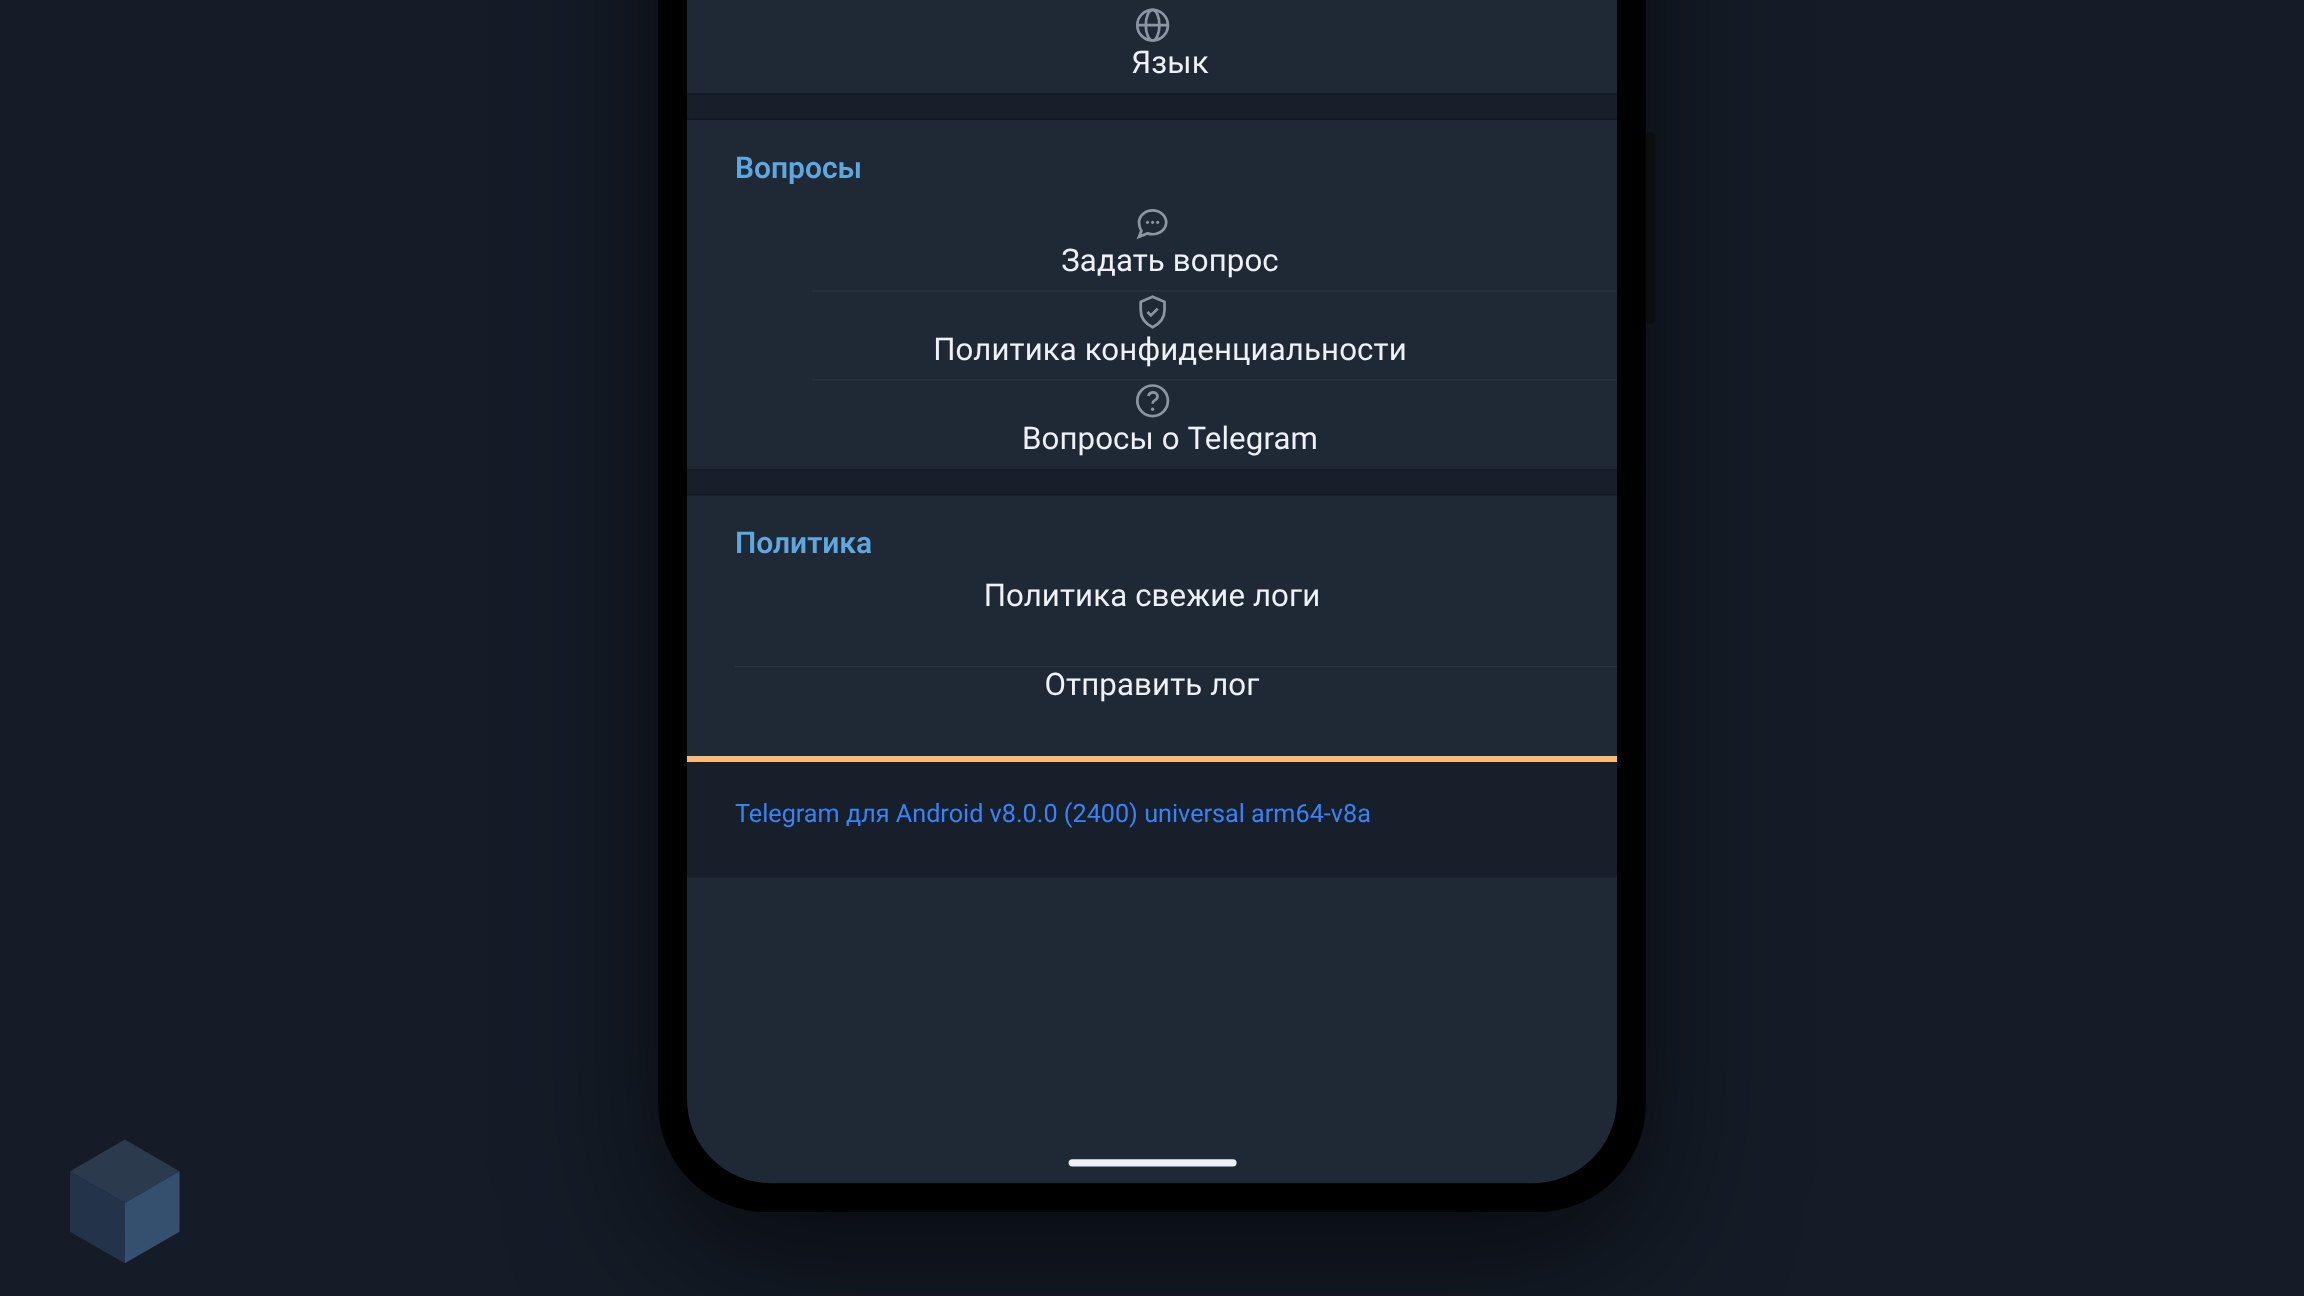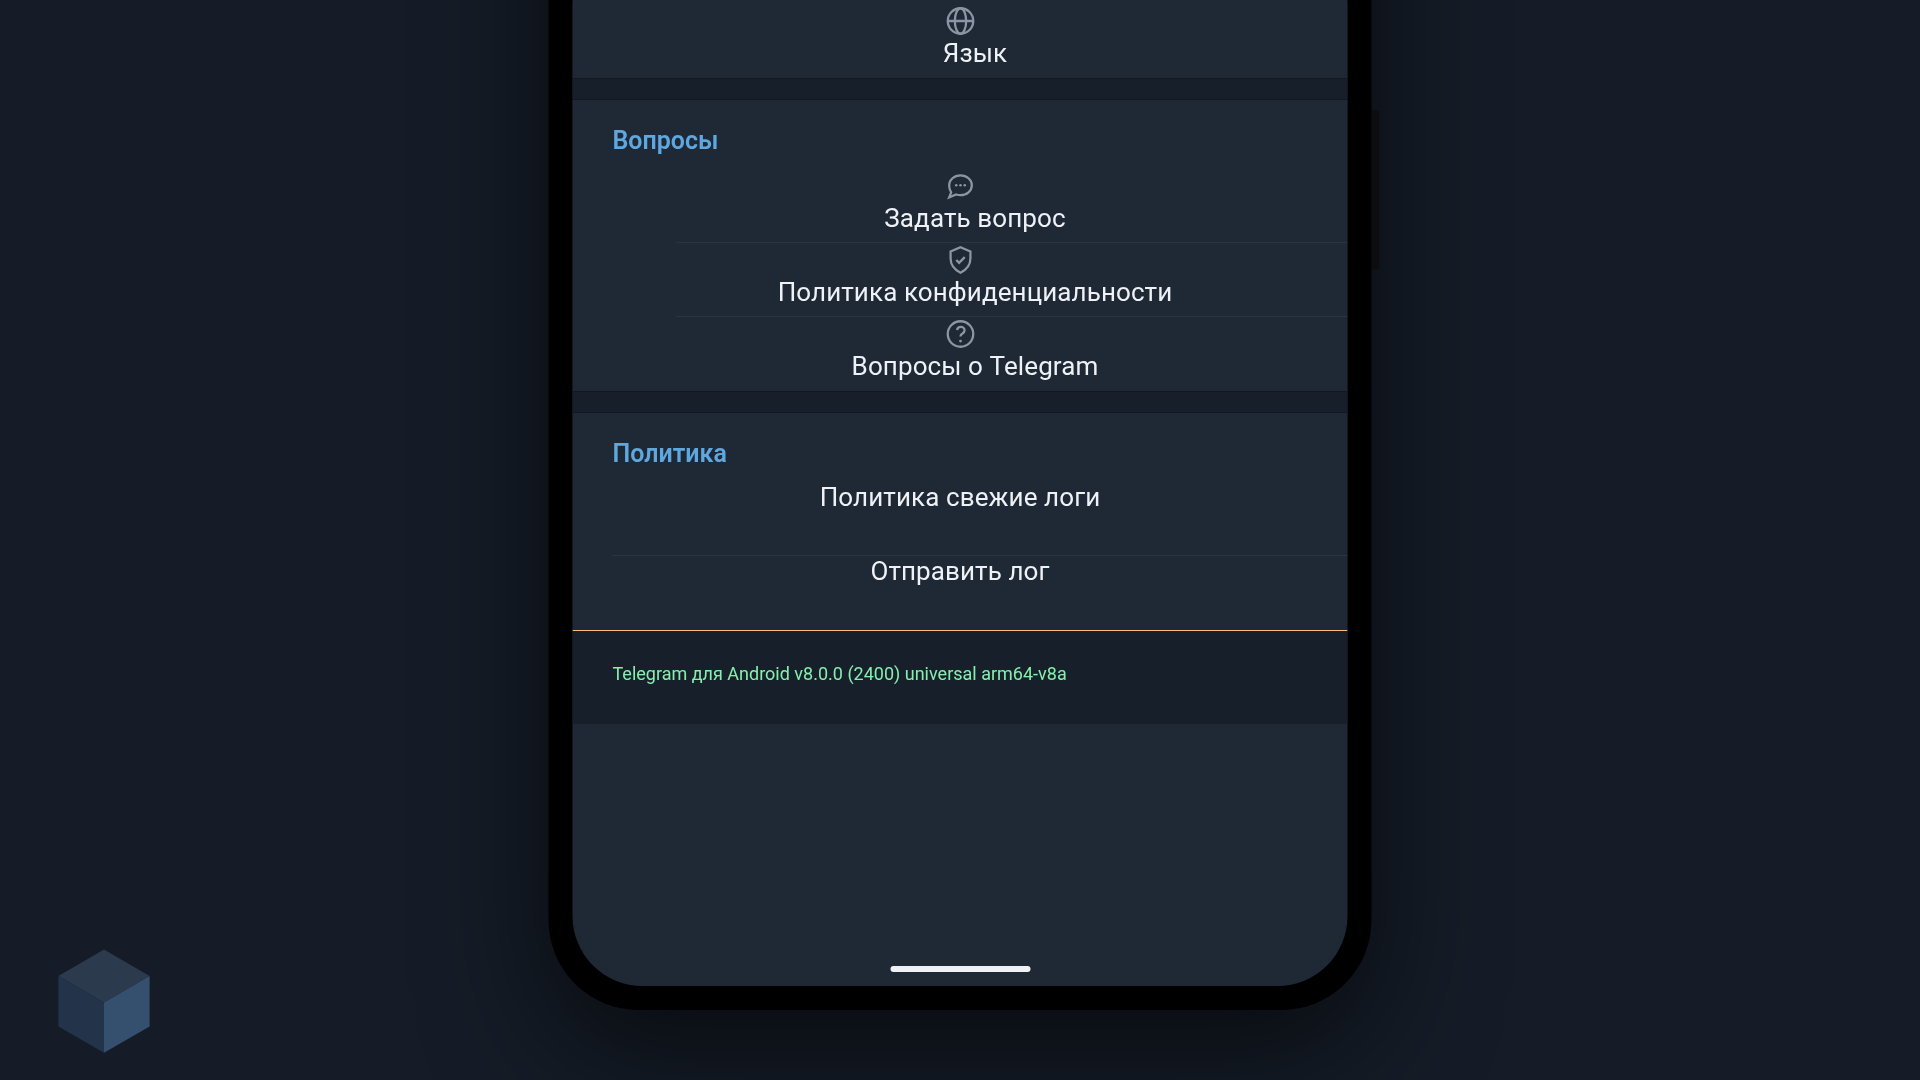--- a/index.html
+++ b/index.html
@@ -110,24 +110,24 @@
     position: absolute;
     left: 40px;
     right: 0;
     bottom: 0;
     height: 1px;
     background: #2a3544;
   }
 
   .footer-version {
     padding: 32px 40px 40px;
-    color: #86efac;
-    font-size: 18px;
+    color: #3b82f6;
+    font-size: 21px;
     background: #171f2a;
-    border-top: 1px solid #fdba74;
+    border-top: 5px solid #fdba74;
   }
 
   
   .gesture-bar {
     position: absolute;
     bottom: 14px;
     left: 50%;
     transform: translateX(-50%);
     width: 140px;
     height: 6px;

